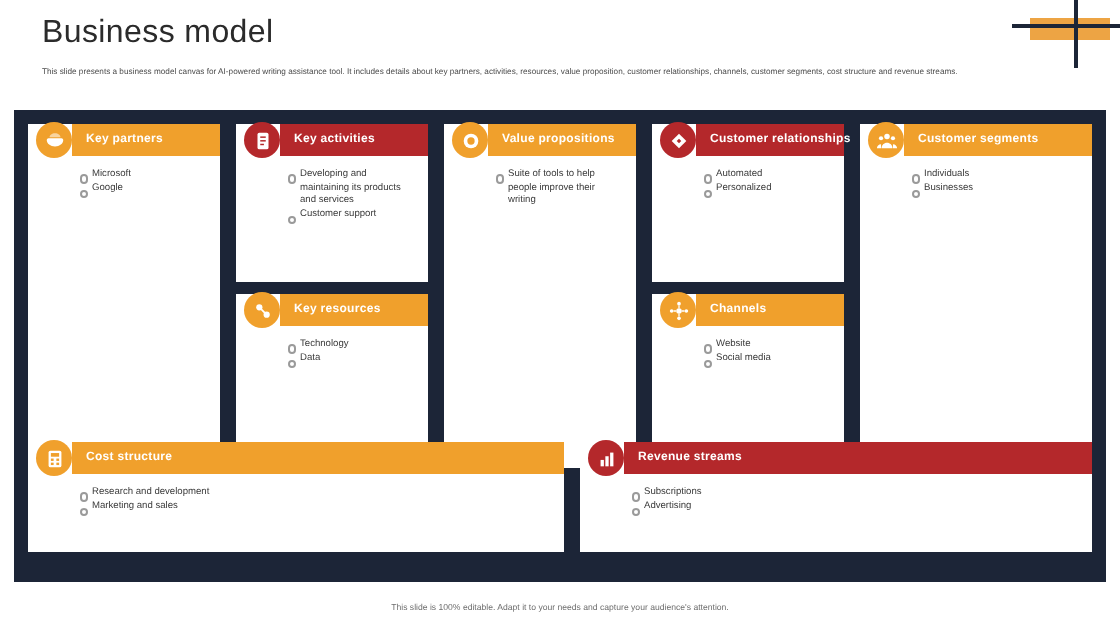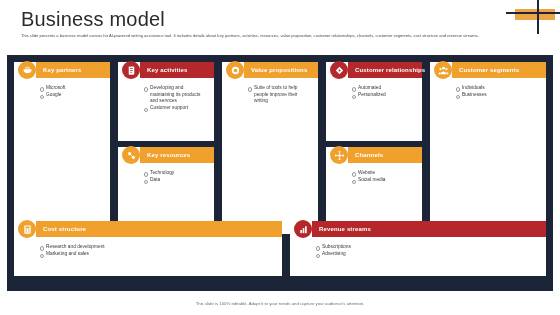--- a/index.html
+++ b/index.html
@@ -12,21 +12,21 @@
 
   
   .deco { position:absolute; top:0; left:503px; width:57px; height:34px; }
   .deco .orange-bar { position:absolute; left:12px; top:9px; width:40px; height:11px; background:#eda444; }
   .deco .v-line { position:absolute; left:34px; top:0; width:2px; height:34px; background:#1c2537; }
   .deco .h-line { position:absolute; left:3px; top:12px; width:54px; height:2px; background:#1c2537; }
 
   
   .slide-title {
     position:absolute; left:21px; top:8px;
-    font-size:20px; font-weight:400; color:#2b2b2b;
+    font-size:16px; font-weight:400; color:#2b2b2b;
     letter-spacing:.2px;
   }
   .slide-sub {
     position:absolute; left:21px; top:33px; width:496px;
     font-size:4.1px; line-height:6.3px; color:#4a4a4a;
   }
 
   
   .canvas {
     position:absolute; left:7px; top:55px;

